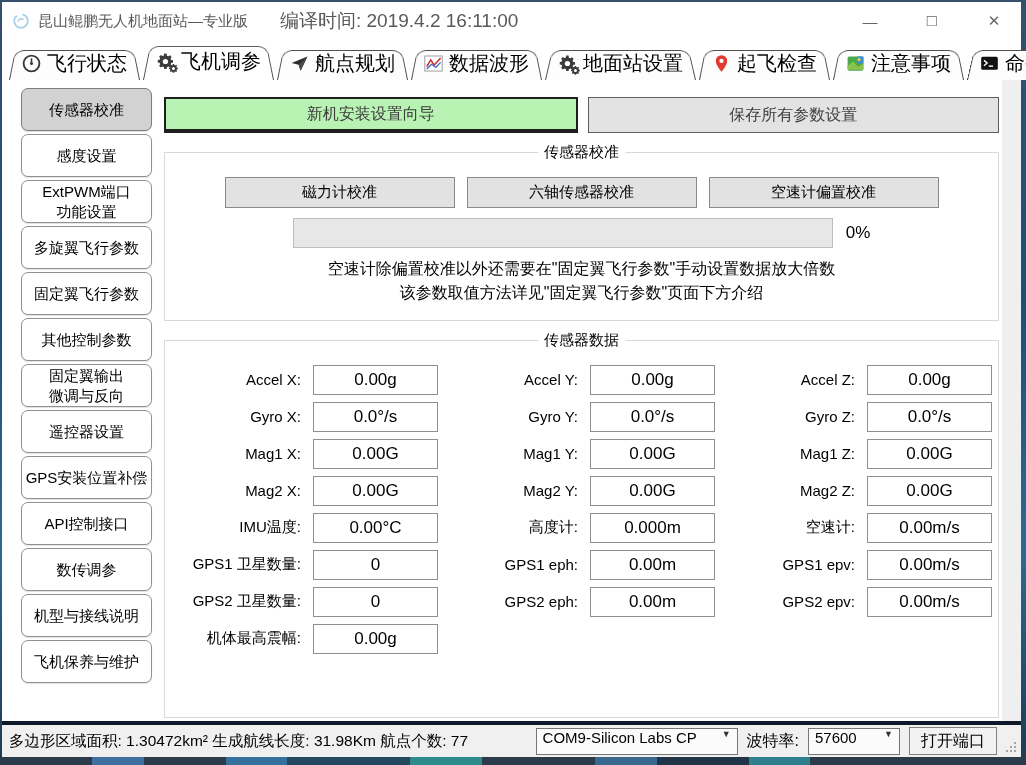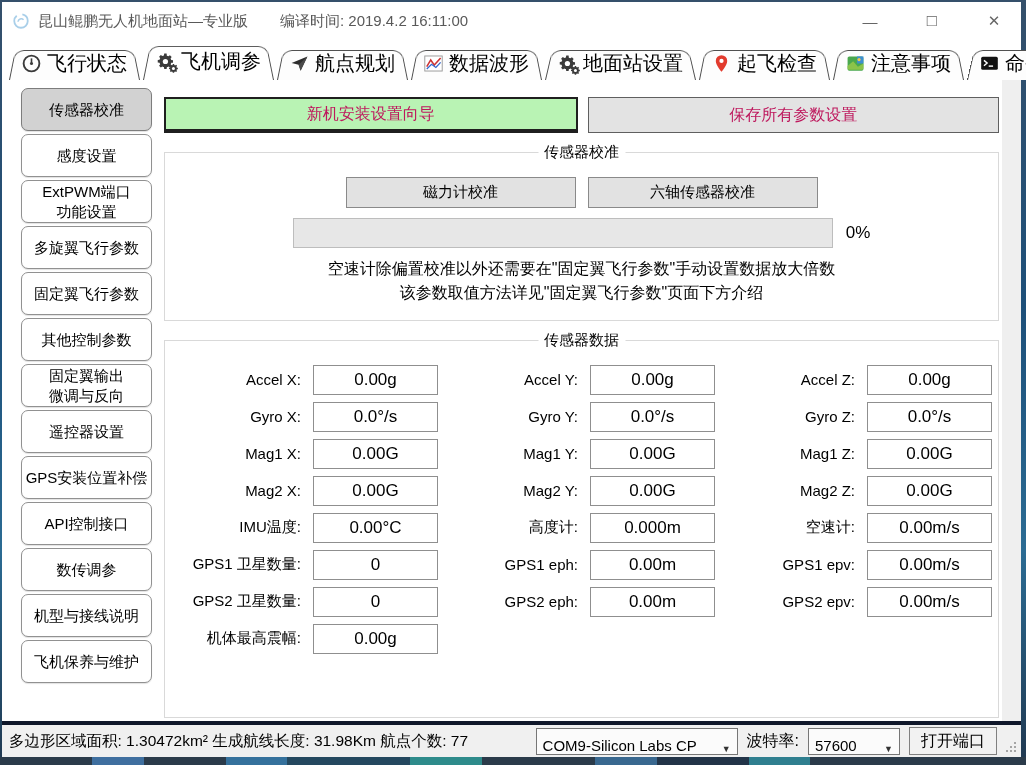--- a/index.html
+++ b/index.html
@@ -10,21 +10,21 @@
     position:relative; color:#000;
   }
   .window {
     position:absolute; left:2px; top:2px; width:1019px; height:755px;
     background:#fff; display:flex; flex-direction:column;
   }
   
   .titlebar { height:38px; background:#fff; display:flex; align-items:center; padding-left:10px; flex:0 0 auto; }
   .app-icon { width:18px; height:18px; display:inline-flex; }
   .title-text { color:#595959; font-size:15px; margin-left:8px; }
-  .compile-text { color:#595959; font-size:15px; margin-left:32px; }
+  .compile-text { color:#595959; font-size:19px; margin-left:32px; }
   .win-controls { margin-left:auto; display:flex; align-items:center; gap:44px; margin-right:18px; color:#666; }
   .win-btn { width:18px; text-align:center; font-size:15px; cursor:default; }
   .win-btn.max { font-size:17px; }
   
   .tabbar { height:40px; display:flex; align-items:flex-end; padding-left:7px; background:#fff; flex:0 0 auto; }
   .tab { position:relative; height:33px; display:flex; align-items:center; gap:6px; padding:0 13px; margin-right:3px; cursor:default; }
   .tab::before {
     content:""; position:absolute; inset:0; background:#fdfdfd;
     border:1px solid #4d4d4d; border-bottom:none; border-radius:10px 10px 0 0;
     transform:perspective(9px) rotateX(1.6deg); transform-origin:bottom; z-index:0;
@@ -45,21 +45,21 @@
     min-height:43px; margin-bottom:3px; background:#fff;
     border:1px solid #919191; border-radius:7px;
     font-family:inherit; font-size:15px; text-align:center;
     white-space:pre-line; line-height:1.32; cursor:default; color:#000;
     box-shadow:0 1px 1px rgba(0,0,0,.12);
   }
   .side-btn.active { background:#d2d2d2; border-color:#7d7d7d; }
   .content { flex:1 1 auto; margin-left:12px; margin-right:22px; padding-top:17px; }
   .topbtn-row { display:flex; gap:10px; height:36px; }
   .wizard-btn, .save-btn {
-    flex:1; font-family:Liberation Mono, monospace; font-size:16px; cursor:default; color:#be185d;
+    flex:1; font-family:Liberation Mono, monospace; font-size:16px; cursor:default; color:#404040;
   }
   .wizard-btn { background:#b9f3b4; border:2px solid #1f1f1f; border-bottom-width:4px; }
   .save-btn { background:#e3e3e3; border:1px solid #5f5f5f; }
   
   .groupbox { position:relative; border:1px solid #d9d9d9; margin-top:19px; }
   .groupbox-title {
     position:absolute; top:-10px; left:50%; transform:translateX(-50%);
     background:#fff; padding:0 6px; font-size:15px; white-space:nowrap;
   }
   .cal-body { padding:24px 0 15px; }
@@ -82,21 +82,21 @@
     display:flex; align-items:center; justify-content:center; font-size:17px;
   }
   
   .statusbar {
     height:36px; flex:0 0 auto; background:#f0f0f0; border-top:4px solid #0f172a;
     display:flex; align-items:center; padding:0 24px 0 7px; gap:9px; position:relative;
   }
   .status-text { font-size:15.5px; white-space:nowrap; }
   .combo {
     height:27px; background:#fbfbfb; border:1px solid #767676;
-    display:flex; align-items:flex-end; padding:0 6px; gap:6px; cursor:default;
+    display:flex; align-items:flex-start; padding:0 6px; gap:6px; cursor:default;
   }
   .combo-text { font-size:15px; white-space:nowrap; overflow:hidden; }
   .combo-arrow { font-size:9px; color:#333; margin-left:auto; }
   .com-combo { width:202px; margin-left:auto; }
   .baud-label { font-size:16px; white-space:nowrap; }
   .baud-combo { width:92px; }
   .open-port-btn { width:88px; height:28px; background:#f2f2f2; border:1px solid #808080; font-family:inherit; font-size:16px; cursor:default; }
   .grip { position:absolute; right:3px; bottom:3px; width:12px; height:12px; }
   .grip::before {
     content:""; position:absolute; left:0; top:8px; width:2px; height:2px; background:#a5a5a5;
@@ -240,20 +240,21 @@
         <button class="wizard-btn">新机安装设置向导</button>
         <button class="save-btn">保存所有参数设置</button>
       </div>
 
       <div class="groupbox">
         <span class="groupbox-title">传感器校准</span>
         <div class="cal-body">
           <div class="cal-row">
             <button class="cal-btn">磁力计校准</button>
             <button class="cal-btn">六轴传感器校准</button>
+            <button class="cal-btn">空速计偏置校准</button>
           </div>
           <div class="progress-row">
             <div class="progress">
                 <div class="progress-fill" style="width: 0%;"></div>
               </div>
             <span class="progress-label">0%</span>
           </div>
           <div class="cal-notes">
             <div>空速计除偏置校准以外还需要在"固定翼飞行参数"手动设置数据放大倍数</div>
             <div>该参数取值方法详见"固定翼飞行参数"页面下方介绍</div>

